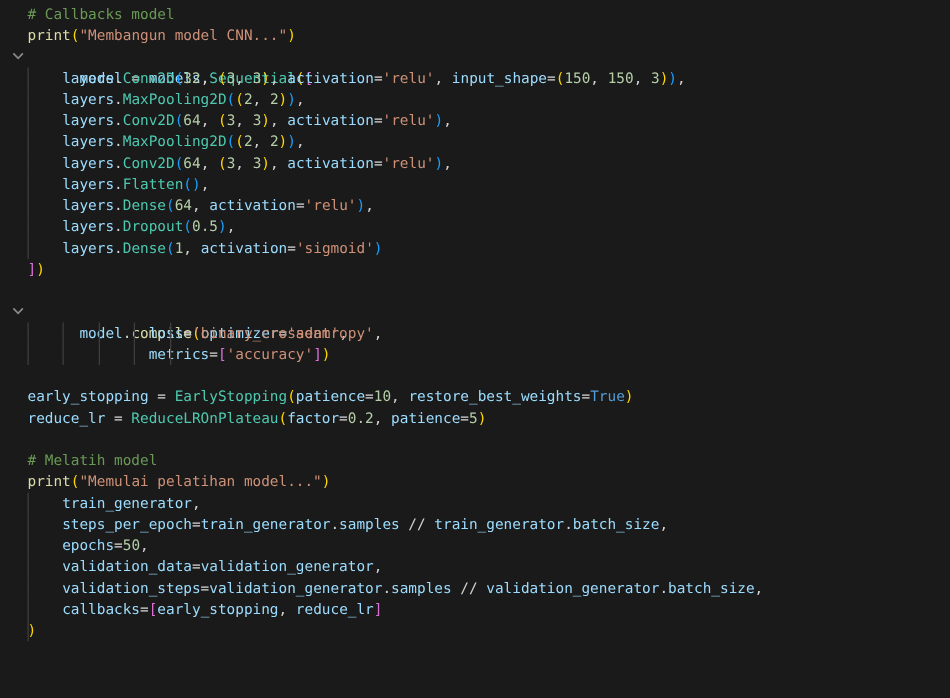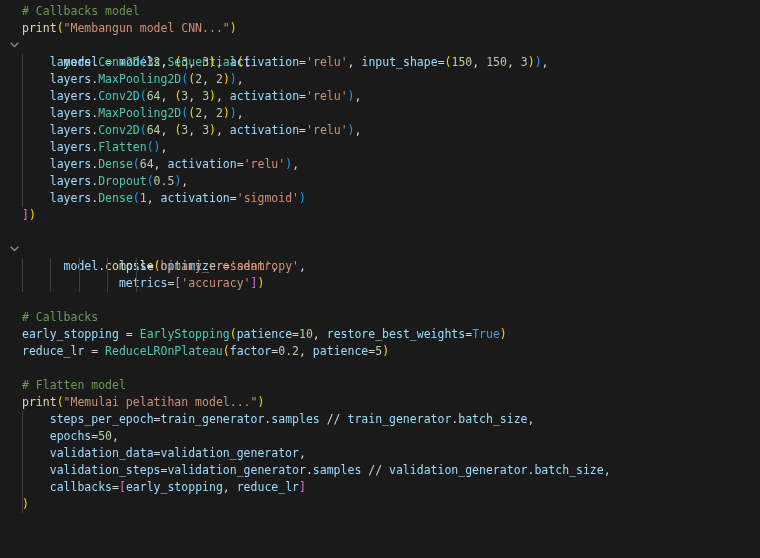--- a/index.html
+++ b/index.html
@@ -124,33 +124,33 @@
             <path d="M0.7 0.7 L4.5 4.6 L8.3 0.7" stroke="#8a8a8a" stroke-width="1.4" fill="none"></path>
           </svg></span><span class="var" style="color: rgb(156, 220, 254);">model</span><span class="op" style="color: rgb(212, 212, 212);">.</span><span class="fn" style="color: rgb(220, 220, 170);">compile</span><span class="b0" style="color: rgb(255, 215, 0);">(</span><span class="var" style="color: rgb(156, 220, 254);">optimizer</span><span class="op" style="color: rgb(212, 212, 212);">=</span><span class="str" style="color: rgb(206, 145, 120);">'adam'</span><span class="op" style="color: rgb(212, 212, 212);">,</span>
     </div>
 
     <div class="line" style="height: 17px; line-height: 17px;"><span class="guide" style="left: 22px; background: rgb(63, 63, 63);"></span><span class="guide" style="left: 50px; background: rgb(63, 63, 63);"></span><span class="guide" style="left: 79px; background: rgb(63, 63, 63);"></span><span class="guide" style="left: 107px; background: rgb(63, 63, 63);"></span><span class="guide" style="left: 136px; background: rgb(63, 63, 63);"></span><span class="op" style="color: rgb(212, 212, 212);">              </span><span class="var" style="color: rgb(156, 220, 254);">loss</span><span class="op" style="color: rgb(212, 212, 212);">=</span><span class="str" style="color: rgb(206, 145, 120);">'binary_crossentropy'</span><span class="op" style="color: rgb(212, 212, 212);">,</span></div>
 
     <div class="line" style="height: 17px; line-height: 17px;"><span class="guide" style="left: 22px; background: rgb(63, 63, 63);"></span><span class="guide" style="left: 50px; background: rgb(63, 63, 63);"></span><span class="guide" style="left: 79px; background: rgb(63, 63, 63);"></span><span class="guide" style="left: 107px; background: rgb(63, 63, 63);"></span><span class="guide" style="left: 136px; background: rgb(63, 63, 63);"></span><span class="op" style="color: rgb(212, 212, 212);">              </span><span class="var" style="color: rgb(156, 220, 254);">metrics</span><span class="op" style="color: rgb(212, 212, 212);">=</span><span class="b1" style="color: rgb(218, 112, 214);">[</span><span class="str" style="color: rgb(206, 145, 120);">'accuracy'</span><span class="b1" style="color: rgb(218, 112, 214);">]</span><span class="b0" style="color: rgb(255, 215, 0);">)</span></div>
 
     <div class="line" style="height: 17px; line-height: 17px;"><span class="txt"> </span></div>
 
-    <div class="line" style="height: 17px; line-height: 17px;"><span class="c" style="color: rgb(106, 153, 85);"># Callbacks</span></div>
 
     <div class="line" style="height: 17px; line-height: 17px;"><span class="var" style="color: rgb(156, 220, 254);">early_stopping</span><span class="op" style="color: rgb(212, 212, 212);"> = </span><span class="cls" style="color: rgb(78, 201, 176);">EarlyStopping</span><span class="b0" style="color: rgb(255, 215, 0);">(</span><span class="var" style="color: rgb(156, 220, 254);">patience</span><span class="op" style="color: rgb(212, 212, 212);">=</span><span class="num" style="color: rgb(181, 206, 168);">10</span><span class="op" style="color: rgb(212, 212, 212);">, </span><span class="var" style="color: rgb(156, 220, 254);">restore_best_weights</span><span class="op" style="color: rgb(212, 212, 212);">=</span><span class="kw" style="color: rgb(86, 156, 214);">True</span><span class="b0" style="color: rgb(255, 215, 0);">)</span></div>
 
     <div class="line" style="height: 17px; line-height: 17px;"><span class="var" style="color: rgb(156, 220, 254);">reduce_lr</span><span class="op" style="color: rgb(212, 212, 212);"> = </span><span class="cls" style="color: rgb(78, 201, 176);">ReduceLROnPlateau</span><span class="b0" style="color: rgb(255, 215, 0);">(</span><span class="var" style="color: rgb(156, 220, 254);">factor</span><span class="op" style="color: rgb(212, 212, 212);">=</span><span class="num" style="color: rgb(181, 206, 168);">0.2</span><span class="op" style="color: rgb(212, 212, 212);">, </span><span class="var" style="color: rgb(156, 220, 254);">patience</span><span class="op" style="color: rgb(212, 212, 212);">=</span><span class="num" style="color: rgb(181, 206, 168);">5</span><span class="b0" style="color: rgb(255, 215, 0);">)</span></div>
 
     <div class="line" style="height: 17px; line-height: 17px;"><span class="txt"> </span></div>
 
-    <div class="line" style="height: 17px; line-height: 17px;"><span class="c" style="color: rgb(106, 153, 85);"># Flatten model</span></div>
+    <div class="line" style="height: 17px; line-height: 17px;"><span class="c" style="color: rgb(106, 153, 85);"># Melatih model</span></div>
 
     <div class="line" style="height: 17px; line-height: 17px;"><span class="fn" style="color: rgb(220, 220, 170);">print</span><span class="b0" style="color: rgb(255, 215, 0);">(</span><span class="str" style="color: rgb(206, 145, 120);">"Memulai pelatihan model..."</span><span class="b0" style="color: rgb(255, 215, 0);">)</span></div>
 
 
+    <div class="line" style="height: 17px; line-height: 17px;"><span class="guide" style="left: 22px; background: rgb(63, 63, 63);"></span><span class="op" style="color: rgb(212, 212, 212);">    </span><span class="var" style="color: rgb(156, 220, 254);">train_generator</span><span class="op" style="color: rgb(212, 212, 212);">,</span></div>
 
     <div class="line" style="height: 17px; line-height: 17px;"><span class="guide" style="left: 22px; background: rgb(63, 63, 63);"></span><span class="op" style="color: rgb(212, 212, 212);">    </span><span class="var" style="color: rgb(156, 220, 254);">steps_per_epoch</span><span class="op" style="color: rgb(212, 212, 212);">=</span><span class="var" style="color: rgb(156, 220, 254);">train_generator</span><span class="op" style="color: rgb(212, 212, 212);">.</span><span class="var" style="color: rgb(156, 220, 254);">samples</span><span class="op" style="color: rgb(212, 212, 212);"> // </span><span class="var" style="color: rgb(156, 220, 254);">train_generator</span><span class="op" style="color: rgb(212, 212, 212);">.</span><span class="var" style="color: rgb(156, 220, 254);">batch_size</span><span class="op" style="color: rgb(212, 212, 212);">,</span></div>
 
     <div class="line" style="height: 17px; line-height: 17px;"><span class="guide" style="left: 22px; background: rgb(63, 63, 63);"></span><span class="op" style="color: rgb(212, 212, 212);">    </span><span class="var" style="color: rgb(156, 220, 254);">epochs</span><span class="op" style="color: rgb(212, 212, 212);">=</span><span class="num" style="color: rgb(181, 206, 168);">50</span><span class="op" style="color: rgb(212, 212, 212);">,</span></div>
 
     <div class="line" style="height: 17px; line-height: 17px;"><span class="guide" style="left: 22px; background: rgb(63, 63, 63);"></span><span class="op" style="color: rgb(212, 212, 212);">    </span><span class="var" style="color: rgb(156, 220, 254);">validation_data</span><span class="op" style="color: rgb(212, 212, 212);">=</span><span class="var" style="color: rgb(156, 220, 254);">validation_generator</span><span class="op" style="color: rgb(212, 212, 212);">,</span></div>
 
     <div class="line" style="height: 17px; line-height: 17px;"><span class="guide" style="left: 22px; background: rgb(63, 63, 63);"></span><span class="op" style="color: rgb(212, 212, 212);">    </span><span class="var" style="color: rgb(156, 220, 254);">validation_steps</span><span class="op" style="color: rgb(212, 212, 212);">=</span><span class="var" style="color: rgb(156, 220, 254);">validation_generator</span><span class="op" style="color: rgb(212, 212, 212);">.</span><span class="var" style="color: rgb(156, 220, 254);">samples</span><span class="op" style="color: rgb(212, 212, 212);"> // </span><span class="var" style="color: rgb(156, 220, 254);">validation_generator</span><span class="op" style="color: rgb(212, 212, 212);">.</span><span class="var" style="color: rgb(156, 220, 254);">batch_size</span><span class="op" style="color: rgb(212, 212, 212);">,</span></div>
 
     <div class="line" style="height: 17px; line-height: 17px;"><span class="guide" style="left: 22px; background: rgb(63, 63, 63);"></span><span class="op" style="color: rgb(212, 212, 212);">    </span><span class="var" style="color: rgb(156, 220, 254);">callbacks</span><span class="op" style="color: rgb(212, 212, 212);">=</span><span class="b1" style="color: rgb(218, 112, 214);">[</span><span class="var" style="color: rgb(156, 220, 254);">early_stopping</span><span class="op" style="color: rgb(212, 212, 212);">, </span><span class="var" style="color: rgb(156, 220, 254);">reduce_lr</span><span class="b1" style="color: rgb(218, 112, 214);">]</span></div>

